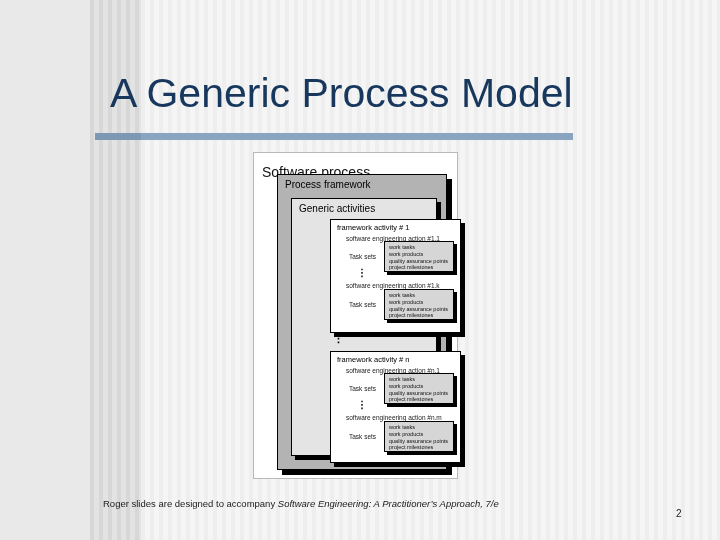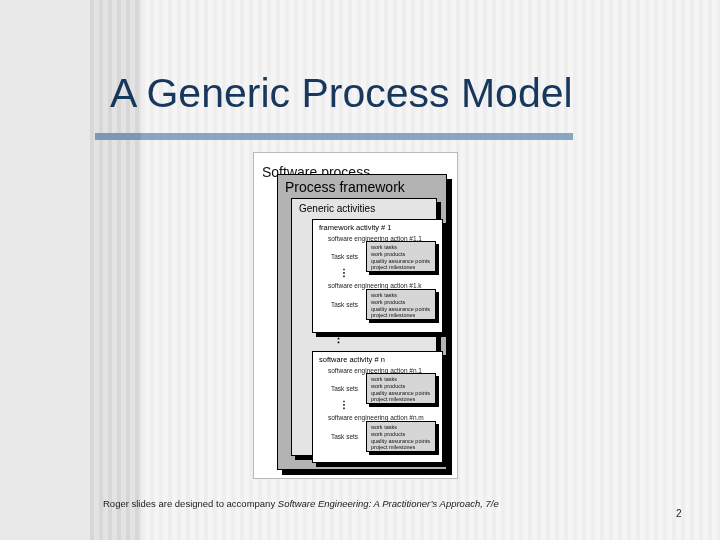--- a/index.html
+++ b/index.html
@@ -31,30 +31,30 @@
   .diagram {
     position:absolute; left:253px; top:152px; width:203px; height:325px;
     background:#ffffff; border:1px solid #b9b9b9;
   }
   .sp-label { position:absolute; left:8px; top:3px; font-size:14px; color:#111; white-space:nowrap;margin-top:8px; }
 
   .pf-box {
     position:absolute; left:23px; top:21px; width:168px; height:294px;
     background:#b3b3b3; border:1px solid #000; box-shadow:5px 5px 0 #000;
   }
-  .pf-label { position:absolute; left:7px; top:4px; font-size:14px; color:#000; white-space:nowrap; }
+  .pf-label { position:absolute; left:7px; top:4px; font-size:10px; color:#000; white-space:nowrap; }
 
   .ua-box {
     position:absolute; left:37px; top:45px; width:144px; height:256px;
     background:#e4e4e4; border:1px solid #000; box-shadow:4px 4px 0 #000;
   }
   .ua-label { position:absolute; left:7px; top:4px; font-size:10px; color:#000; white-space:nowrap; }
 
   .act-box {
-    position:absolute; left:58px; width:129px;
+    position:absolute; left:76px; width:129px;
     background:#ffffff; border:1px solid #000; box-shadow:4px 4px 0 #000;
   }
   .act-1 { top:66px;  height:112px; }
   .act-n { top:198px; height:110px; }
   .act-title  { position:absolute; left:6px;  top:3px;  font-size:7.5px; color:#000; white-space:nowrap; }
   .act-action { position:absolute; left:15px; font-size:6.5px; color:#222; white-space:nowrap; }
   .a1 { top:15px; } .a2 { top:62px; }
   .task-label { position:absolute; left:18px; font-size:6.5px; color:#222; white-space:nowrap; }
   .tl1 { top:33px; } .tl2 { top:81px; }
   .task-box {
@@ -118,21 +118,21 @@
         <div>work tasks</div>
         <div>work products</div>
         <div>quality assurance points</div>
         <div>project milestones</div>
       </div>
   </div>
 
   <div class="v-ellipsis e-mid">⋮</div>
 
   <div class="act-box act-n">
-    <div class="act-title">software activity # n</div>
+    <div class="act-title">framework activity # n</div>
     <div class="act-action a1">software engineering action #n.1</div>
     <div class="task-label tl1">Task sets</div>
     <div class="task-box tb1">
         <div>work tasks</div>
         <div>work products</div>
         <div>quality assurance points</div>
         <div>project milestones</div>
       </div>
     <div class="v-ellipsis e-in">⋮</div>
     <div class="act-action a2">software engineering action #n.m</div>

